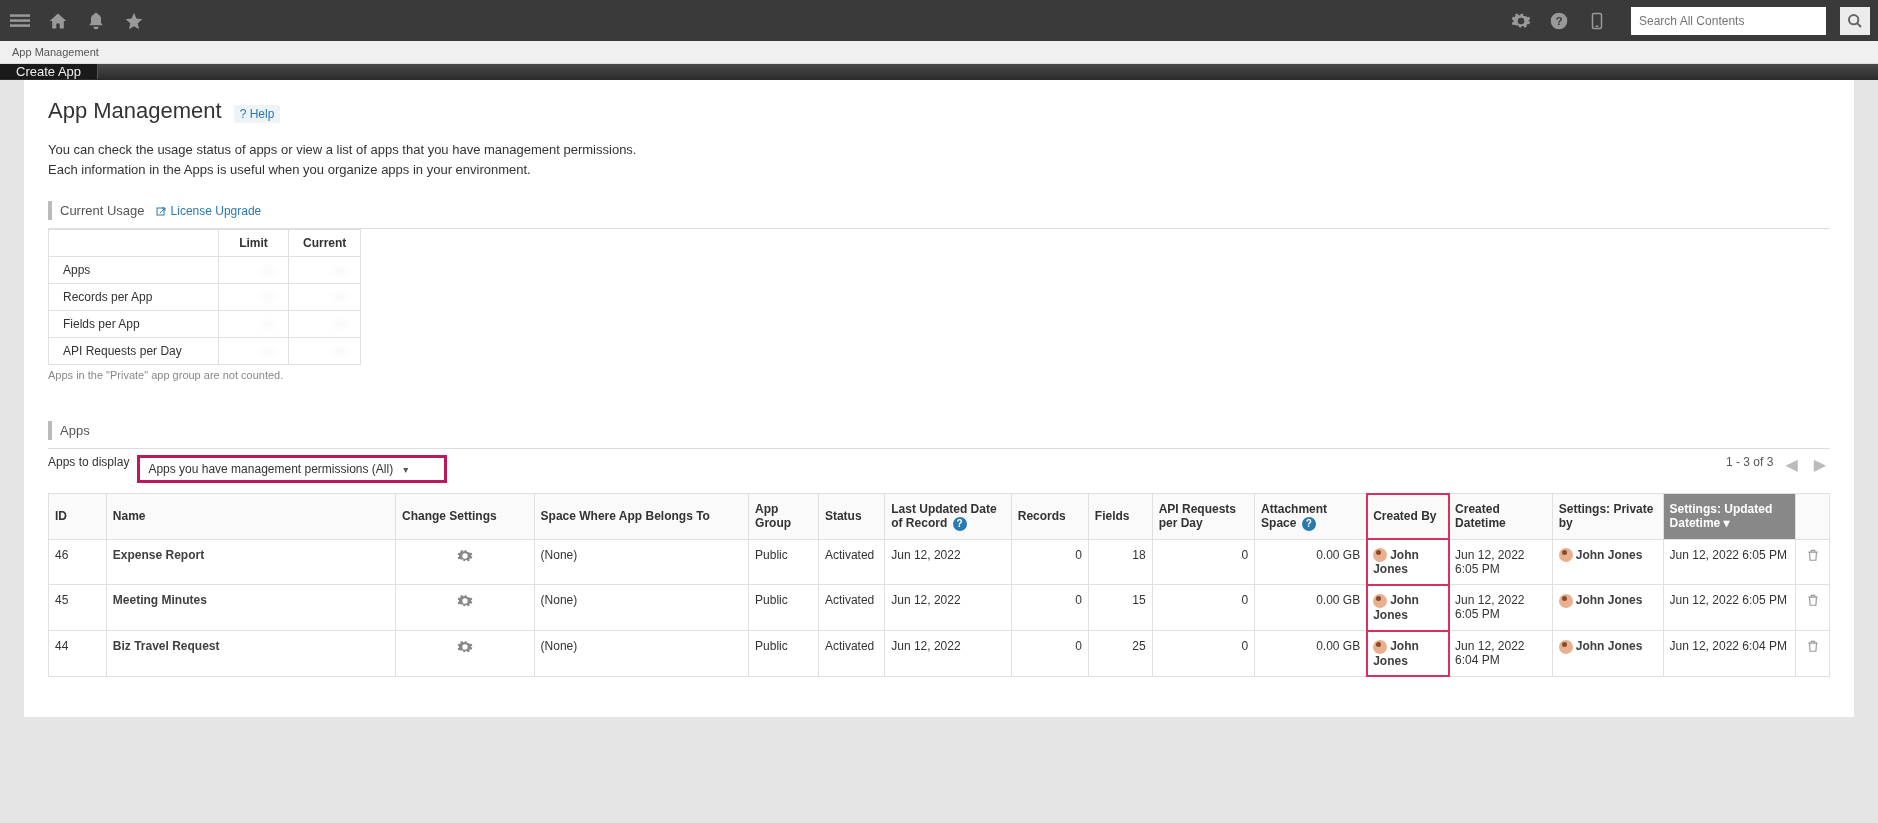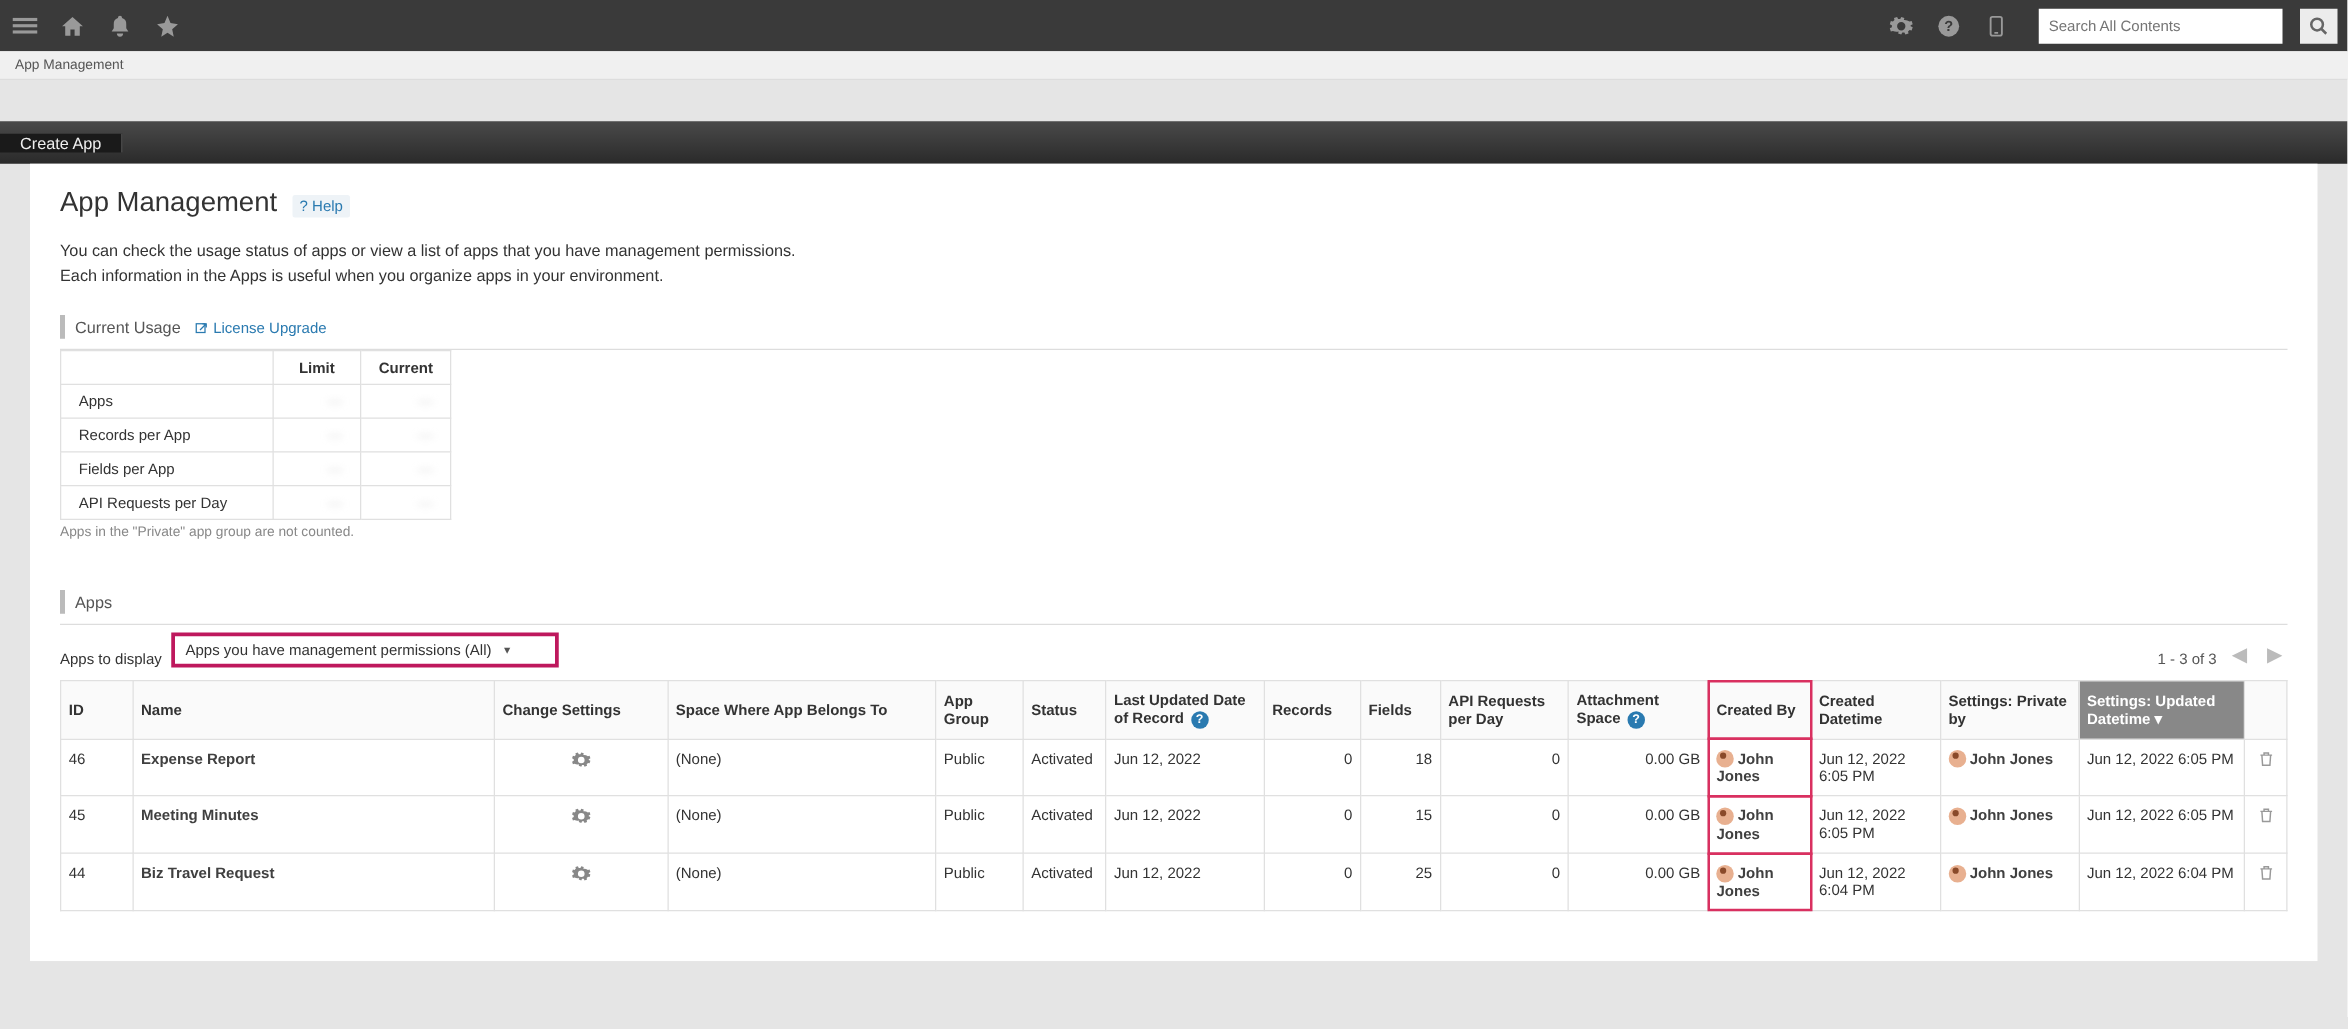--- a/index.html
+++ b/index.html
@@ -12,21 +12,21 @@
   .topbar-spacer { flex: 1; }
   .topbar-right { display: flex; gap: 14px; align-items: center; }
   .search-box { background: #fff; height: 28px; width: 195px; display: flex; align-items: center; padding: 0 8px; margin-left: 8px; }
   .search-box input { border: none; outline: none; font-size: 12px; width: 100%; color: #333; }
   .search-btn { background: #ececec; width: 30px; height: 28px; display: flex; align-items: center; justify-content: center; cursor: pointer; }
   
   
   .breadcrumb { background: #f0f0f0; padding: 5px 12px; font-size: 11px; color: #555; border-bottom: 1px solid #ddd; }
   
   
-  .secondbar { background: linear-gradient(#4a4a4a, #2a2a2a); height: 34px; display: flex; align-items: center; margin-top: 33px; }
+  .secondbar { background: linear-gradient(#4a4a4a, #2a2a2a); height: 16px; display: flex; align-items: flex-start; }
   .secondbar-tab { background: #1a1a1a; color: #eee; padding: 0 16px; display: flex; align-items: center; font-size: 13px; cursor: pointer; border-right: 1px solid #555; }
   
   
   .page-wrap { padding: 0 24px; }
   .panel { background: #fff; padding: 18px 24px 40px; }
   .page-title-row { display: flex; align-items: baseline; gap: 12px; margin-bottom: 16px; }
   .page-title { font-size: 22px; font-weight: normal; color: #333; }
   .help-badge { background: #eef3f7; color: #2a7ab0; font-size: 12px; padding: 2px 6px; border-radius: 2px; cursor: pointer; }
   .intro { color: #333; line-height: 1.5; margin-bottom: 22px; font-size: 13px; }
   
@@ -37,21 +37,21 @@
   
   
   .usage-table { border-collapse: collapse; margin-top: 0; }
   .usage-table th, .usage-table td { border: 1px solid #e0e0e0; padding: 6px 14px; font-size: 12px; text-align: left; }
   .usage-table th { background: #fff; font-weight: bold; text-align: center; }
   .usage-table td.row-label { min-width: 170px; }
   .usage-table td.num { text-align: right; min-width: 70px; color: #ccc; filter: blur(3px); }
   .usage-note { font-size: 11px; color: #888; margin-top: 4px; }
   
   
-  .apps-controls { display: flex; align-items: flex-end; gap: 8px; margin: 6px 0 10px; }
+  .apps-controls { display: flex; align-items: flex-start; gap: 8px; margin: 6px 0 10px; }
   .apps-controls-label { font-size: 12px; }
   .apps-select { border: 3px solid #be185d; padding: 4px 36px 4px 8px; font-size: 12px; background: #fff; position: relative; cursor: pointer; display: inline-flex; align-items: center; }
   .apps-select::after { content: "▾"; margin-left: 10px; font-size: 10px; color: #555; }
   .apps-controls-spacer { flex: 1; }
   .page-info { font-size: 12px; color: #555; }
   .nav-arrow { color: #bbb; cursor: pointer; padding: 0 4px; font-size: 16px; }
   
   
   .apps-table { width: 100%; border-collapse: collapse; table-layout: fixed; }
   .apps-table th, .apps-table td { border: 1px solid #e0e0e0; padding: 8px 6px; font-size: 12px; vertical-align: top; text-align: left; word-wrap: break-word; }

